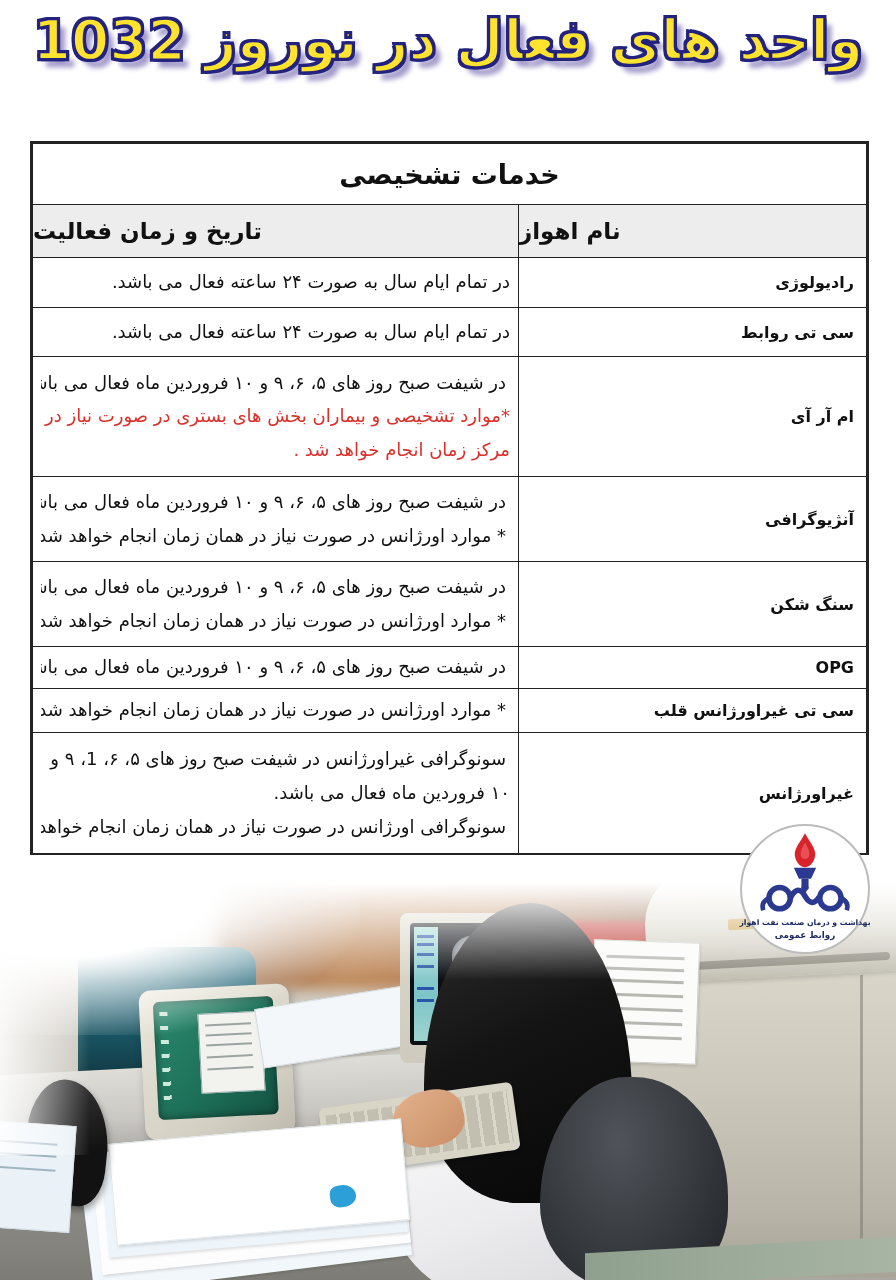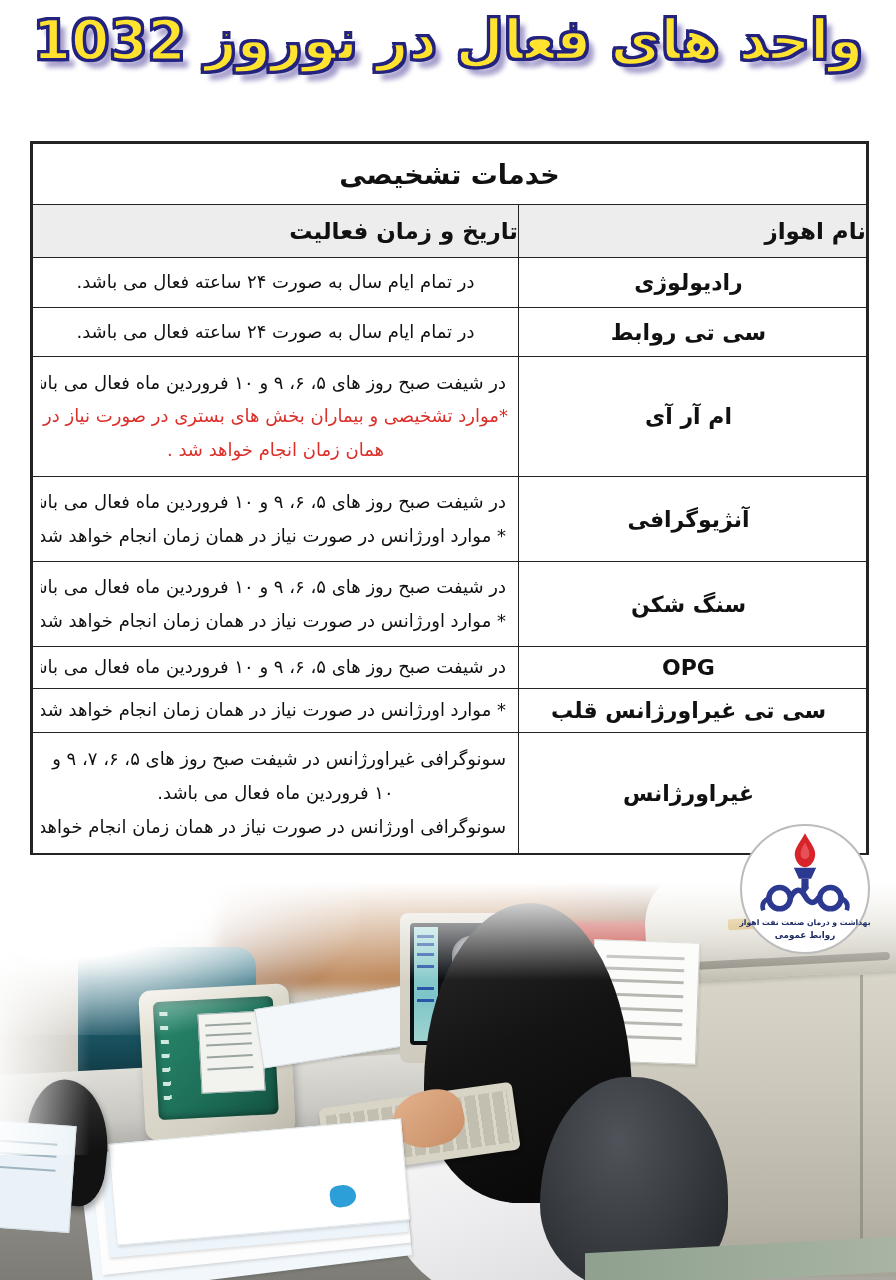--- a/index.html
+++ b/index.html
@@ -23,26 +23,26 @@
   }
   
   .schedule-table{
     position:absolute;left:30px;top:97px;width:836px;
     border-collapse:collapse;direction:rtl;table-layout:fixed;
     border:3px solid var(--border-col,#232323);
     background:#fff;color:#111;margin-top:44px;
   }
   .schedule-table td{border:1.6px solid var(--border-col,#232323);vertical-align:middle;padding:0;}
   .section-header-cell{height:60px;text-align:center;font-size:27px;font-weight:bold;}
-  .col-header-row td{height:52px;background:var(--header-bg,#ededed);text-align:right;font-size:23px;font-weight:bold;}
-  .name-cell{font-weight:bold;font-size:22px;text-align:center;padding:0 12px 0 4px !important;overflow:hidden;white-space:nowrap;}
+  .col-header-row td{height:52px;background:var(--header-bg,#ededed);text-align:left;font-size:23px;font-weight:bold;}
+  .name-cell{font-weight:bold;font-size:16px;text-align:right;padding:0 12px 0 4px !important;overflow:hidden;white-space:nowrap;}
   .time-cell{padding:2px 8px !important;}
   .cell-lines{display:flex;flex-direction:column;justify-content:space-evenly;}
   .line{font-size:18px;line-height:1.25;white-space:nowrap;overflow:hidden;direction:rtl;}
-  .line.center{text-align:center;}
+  .line.center{text-align:right;}
   .line.right{text-align:right;padding-right:4px;}
   .line.red{color:var(--red-note,#dd2f2a);}
   
   .photo{position:absolute;left:0;top:855px;width:896px;height:425px;overflow:hidden;
     background:linear-gradient(180deg,#efeeea 0%,#d3d0c7 30%,#c6c3ba 55%,#b7b4ab 78%,#a9a79f 100%);}
   .photo *{position:absolute;}
   .window-view{left:215px;top:0;width:500px;height:135px;
     background:linear-gradient(100deg,#8a5a3a 0%,#c08a5c 28%,#b57947 55%,#8a5633 80%,#6e4226 100%);
     filter:blur(7px);opacity:.95;}
   .window-strip{left:98px;top:60px;width:17px;height:95px;background:#a63a34;filter:blur(1px);}
@@ -160,21 +160,21 @@
     </div>
         </td>
   </tr>
 
   <tr style="height:120px">
     <td class="name-cell">ام آر آی</td>
     <td class="time-cell">
           <div class="cell-lines" style="height:112px">
       <div class="line right">در شیفت صبح روز های  ۵، ۶، ۹ و ۱۰ فروردین ماه فعال می باشد.</div>
       <div class="line center red">*موارد تشخیصی و بیماران بخش های بستری در صورت نیاز در</div>
-      <div class="line center red">همان زمان انجام خواهد شد .</div>
+      <div class="line center red">مرکز زمان انجام خواهد شد .</div>
     </div>
         </td>
   </tr>
 
   <tr style="height:85px">
     <td class="name-cell">آنژیوگرافی</td>
     <td class="time-cell">
           <div class="cell-lines" style="height:78px">
       <div class="line right">در شیفت صبح روز های  ۵، ۶، ۹ و ۱۰ فروردین ماه فعال می باشد.</div>
       <div class="line right">* موارد اورژانس در صورت نیاز در همان زمان انجام خواهد شد.</div>
@@ -207,21 +207,21 @@
           <div class="cell-lines" style="height:38px">
       <div class="line right">* موارد اورژانس در صورت نیاز در همان زمان انجام خواهد شد.</div>
     </div>
         </td>
   </tr>
 
   <tr style="height:122px">
     <td class="name-cell">غیراورژانس</td>
     <td class="time-cell">
           <div class="cell-lines" style="height:114px">
-      <div class="line right">سونوگرافی غیراورژانس در شیفت صبح روز های ۵، ۶، ۷، ۹ و</div>
+      <div class="line right">سونوگرافی غیراورژانس در شیفت صبح روز های ۵، ۶، 1، ۹ و</div>
       <div class="line center">۱۰ فروردین ماه فعال می باشد.</div>
       <div class="line right">سونوگرافی اورژانس در صورت نیاز در همان زمان انجام خواهد شد.</div>
     </div>
         </td>
   </tr>
 </tbody>
   </table>
 
 <div class="photo">
   <div class="window-view"></div>

